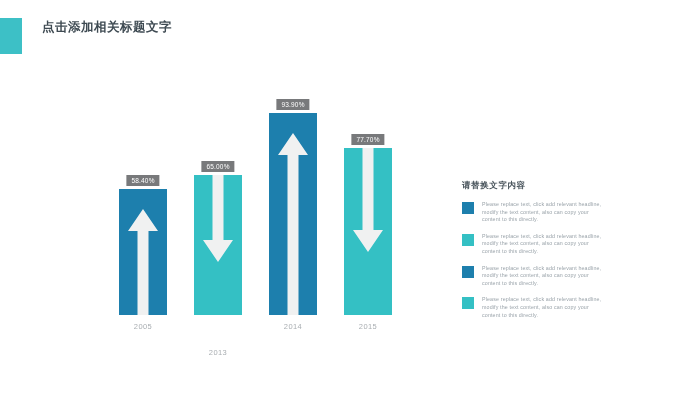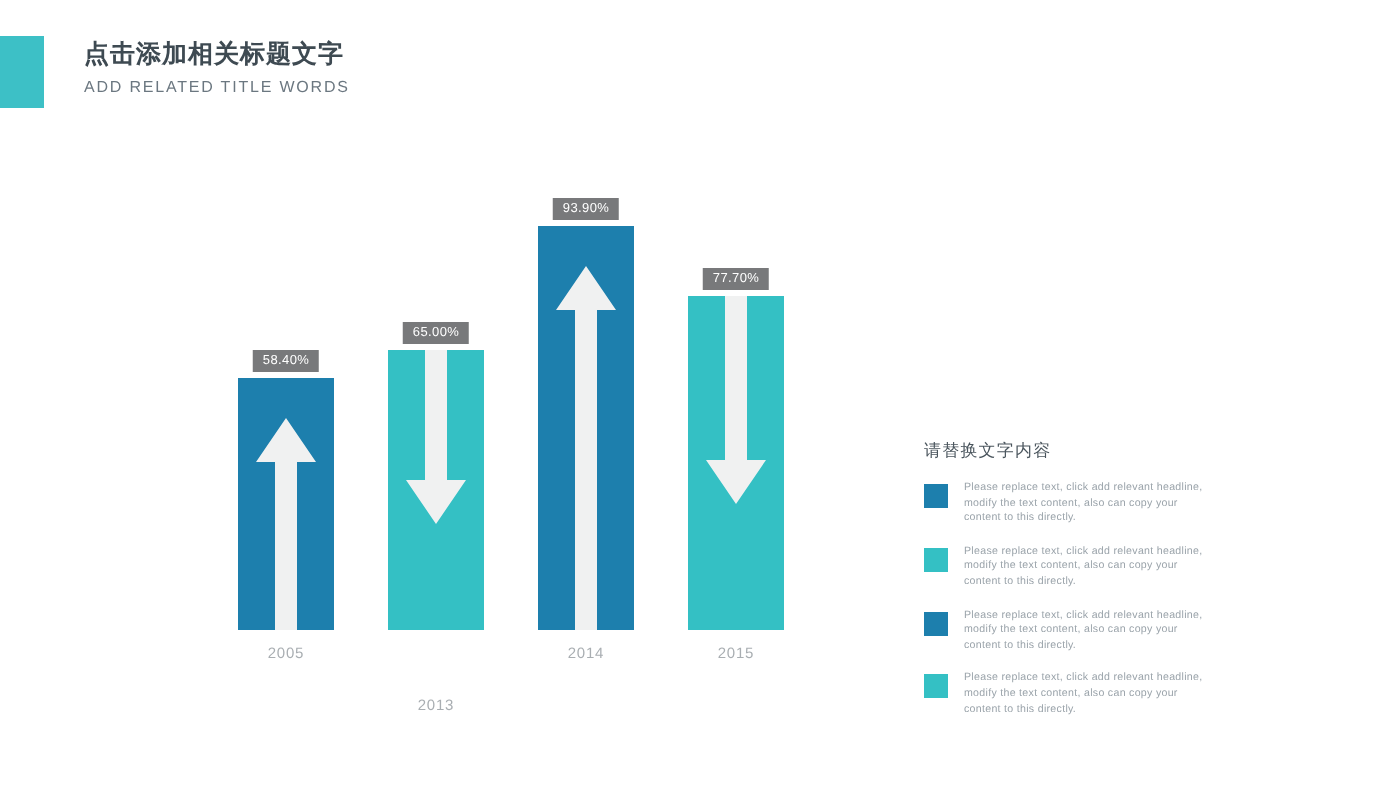--- a/index.html
+++ b/index.html
@@ -107,25 +107,24 @@
 
   
   .panel {
     position: absolute;
     left: 462px;
     top: 180px;
     width: 150px;
   }
   .panel-title {
     font-size: 8.5px;
-    font-weight: normal;
+    font-weight: bold;
     color: #4a555d;
     letter-spacing: 0.6px;
     margin-bottom: 9px;
-    margin-top: 40px;
   }
   .panel-item {
     display: flex;
     align-items: flex-start;
     margin-bottom: 9px;
   }
   .panel-swatch {
     width: 12px;
     height: 12px;
     flex: 0 0 auto;
@@ -140,21 +139,20 @@
     max-width: 124px;
   }
 </style>
 </head>
 <body>
 
 <div class="header">
   <div class="header-accent"></div>
   <div class="header-text">
     <div class="header-title-cn">点击添加相关标题文字</div>
-    <div class="header-title-en">ADD RELATED TITLE WORDS</div>
   </div>
 </div>
 
 <div class="chart">
   <div class="plot" id="plot">
       <div class="bar-group" style="left: 19px; height: 126px;">
         <div class="bar" style="height: 126px; background: rgb(29, 127, 173);">
           <svg width="30" height="106" viewBox="0 0 30 106" class="bar-arrow" style="bottom: 0px;">
             <path d="M15 0 L30 22 L20.5 22 L20.5 106 L9.5 106 L9.5 22 L0 22 Z" fill="#f0f1f1"></path>
           </svg>

